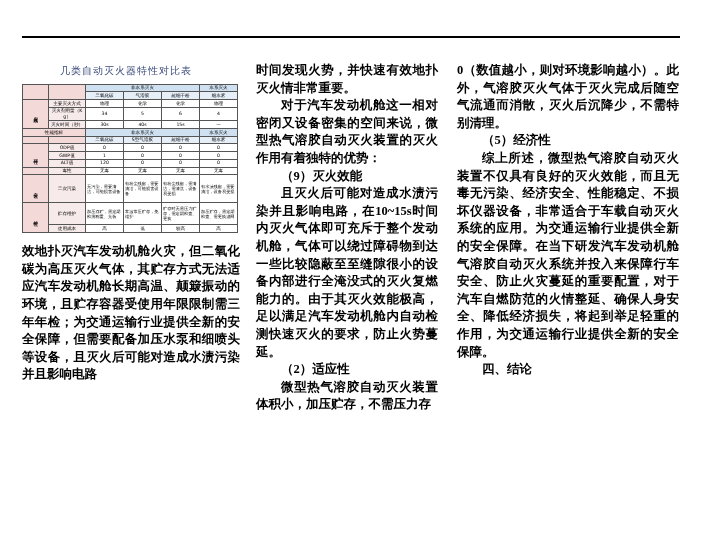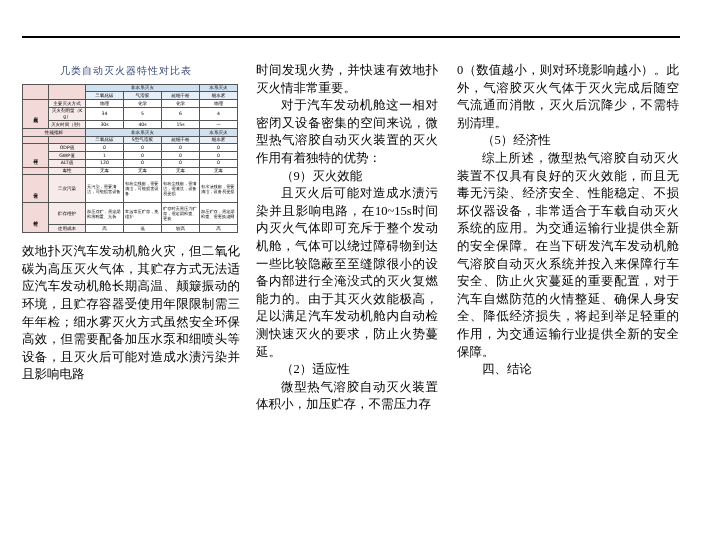--- a/index.html
+++ b/index.html
@@ -56,20 +56,21 @@
   
   .col {
     position: absolute;
     top: 62px;
     font-size: 12.5px;
     line-height: 17.6px;
     text-align: justify;
   }
   .col p {
     margin: 0;
+    font-weight: bold;
   }
   .col p.ind {
     text-indent: 2em;
   }
   .col-left {
     left: 22px;
     width: 218px;
   }
   .col-mid {
     left: 256px;
@@ -270,21 +271,21 @@
             <td>高</td>
             <td>低</td>
             <td>较高</td>
             <td>高</td>
           </tr>
         </tbody>
       </table>
     </div>
 
     <div class="after-table">
-      <p>效地扑灭汽车发动机舱火灾，但二氧化碳为高压灭火气体，其贮存方式无法适应汽车发动机舱长期高温、颠簸振动的环境，且贮存容器受使用年限限制需三年年检；细水雾灭火方式虽然安全环保高效，但需要配备加压水泵和细喷头等设备，且灭火后可能对造成水渍污染并且影响电路</p>
+      <p>效地扑灭汽车发动机舱火灾，但二氧化碳为高压灭火气体，其贮存方式无法适应汽车发动机舱长期高温、颠簸振动的环境，且贮存容器受使用年限限制需三年年检；为交通运输行业提供全新的安全保障，但需要配备加压水泵和细喷头等设备，且灭火后可能对造成水渍污染并且影响电路</p>
     </div>
   </div>
 
   <div class="col col-mid">
     <p>时间发现火势，并快速有效地扑灭火情非常重要。</p>
     <p class="ind">对于汽车发动机舱这一相对密闭又设备密集的空间来说，微型热气溶胶自动灭火装置的灭火作用有着独特的优势：</p>
     <p class="ind">（9）灭火效能</p>
     <p class="ind">且灭火后可能对造成水渍污染并且影响电路，在10~15s时间内灭火气体即可充斥于整个发动机舱，气体可以绕过障碍物到达一些比较隐蔽至至缝隙很小的设备内部进行全淹没式的灭火复燃能力的。由于其灭火效能极高，足以满足汽车发动机舱内自动检测快速灭火的要求，防止火势蔓延。</p>
     <p class="ind">（2）适应性</p>
     <p class="ind">微型热气溶胶自动灭火装置体积小，加压贮存，不需压力存</p>

